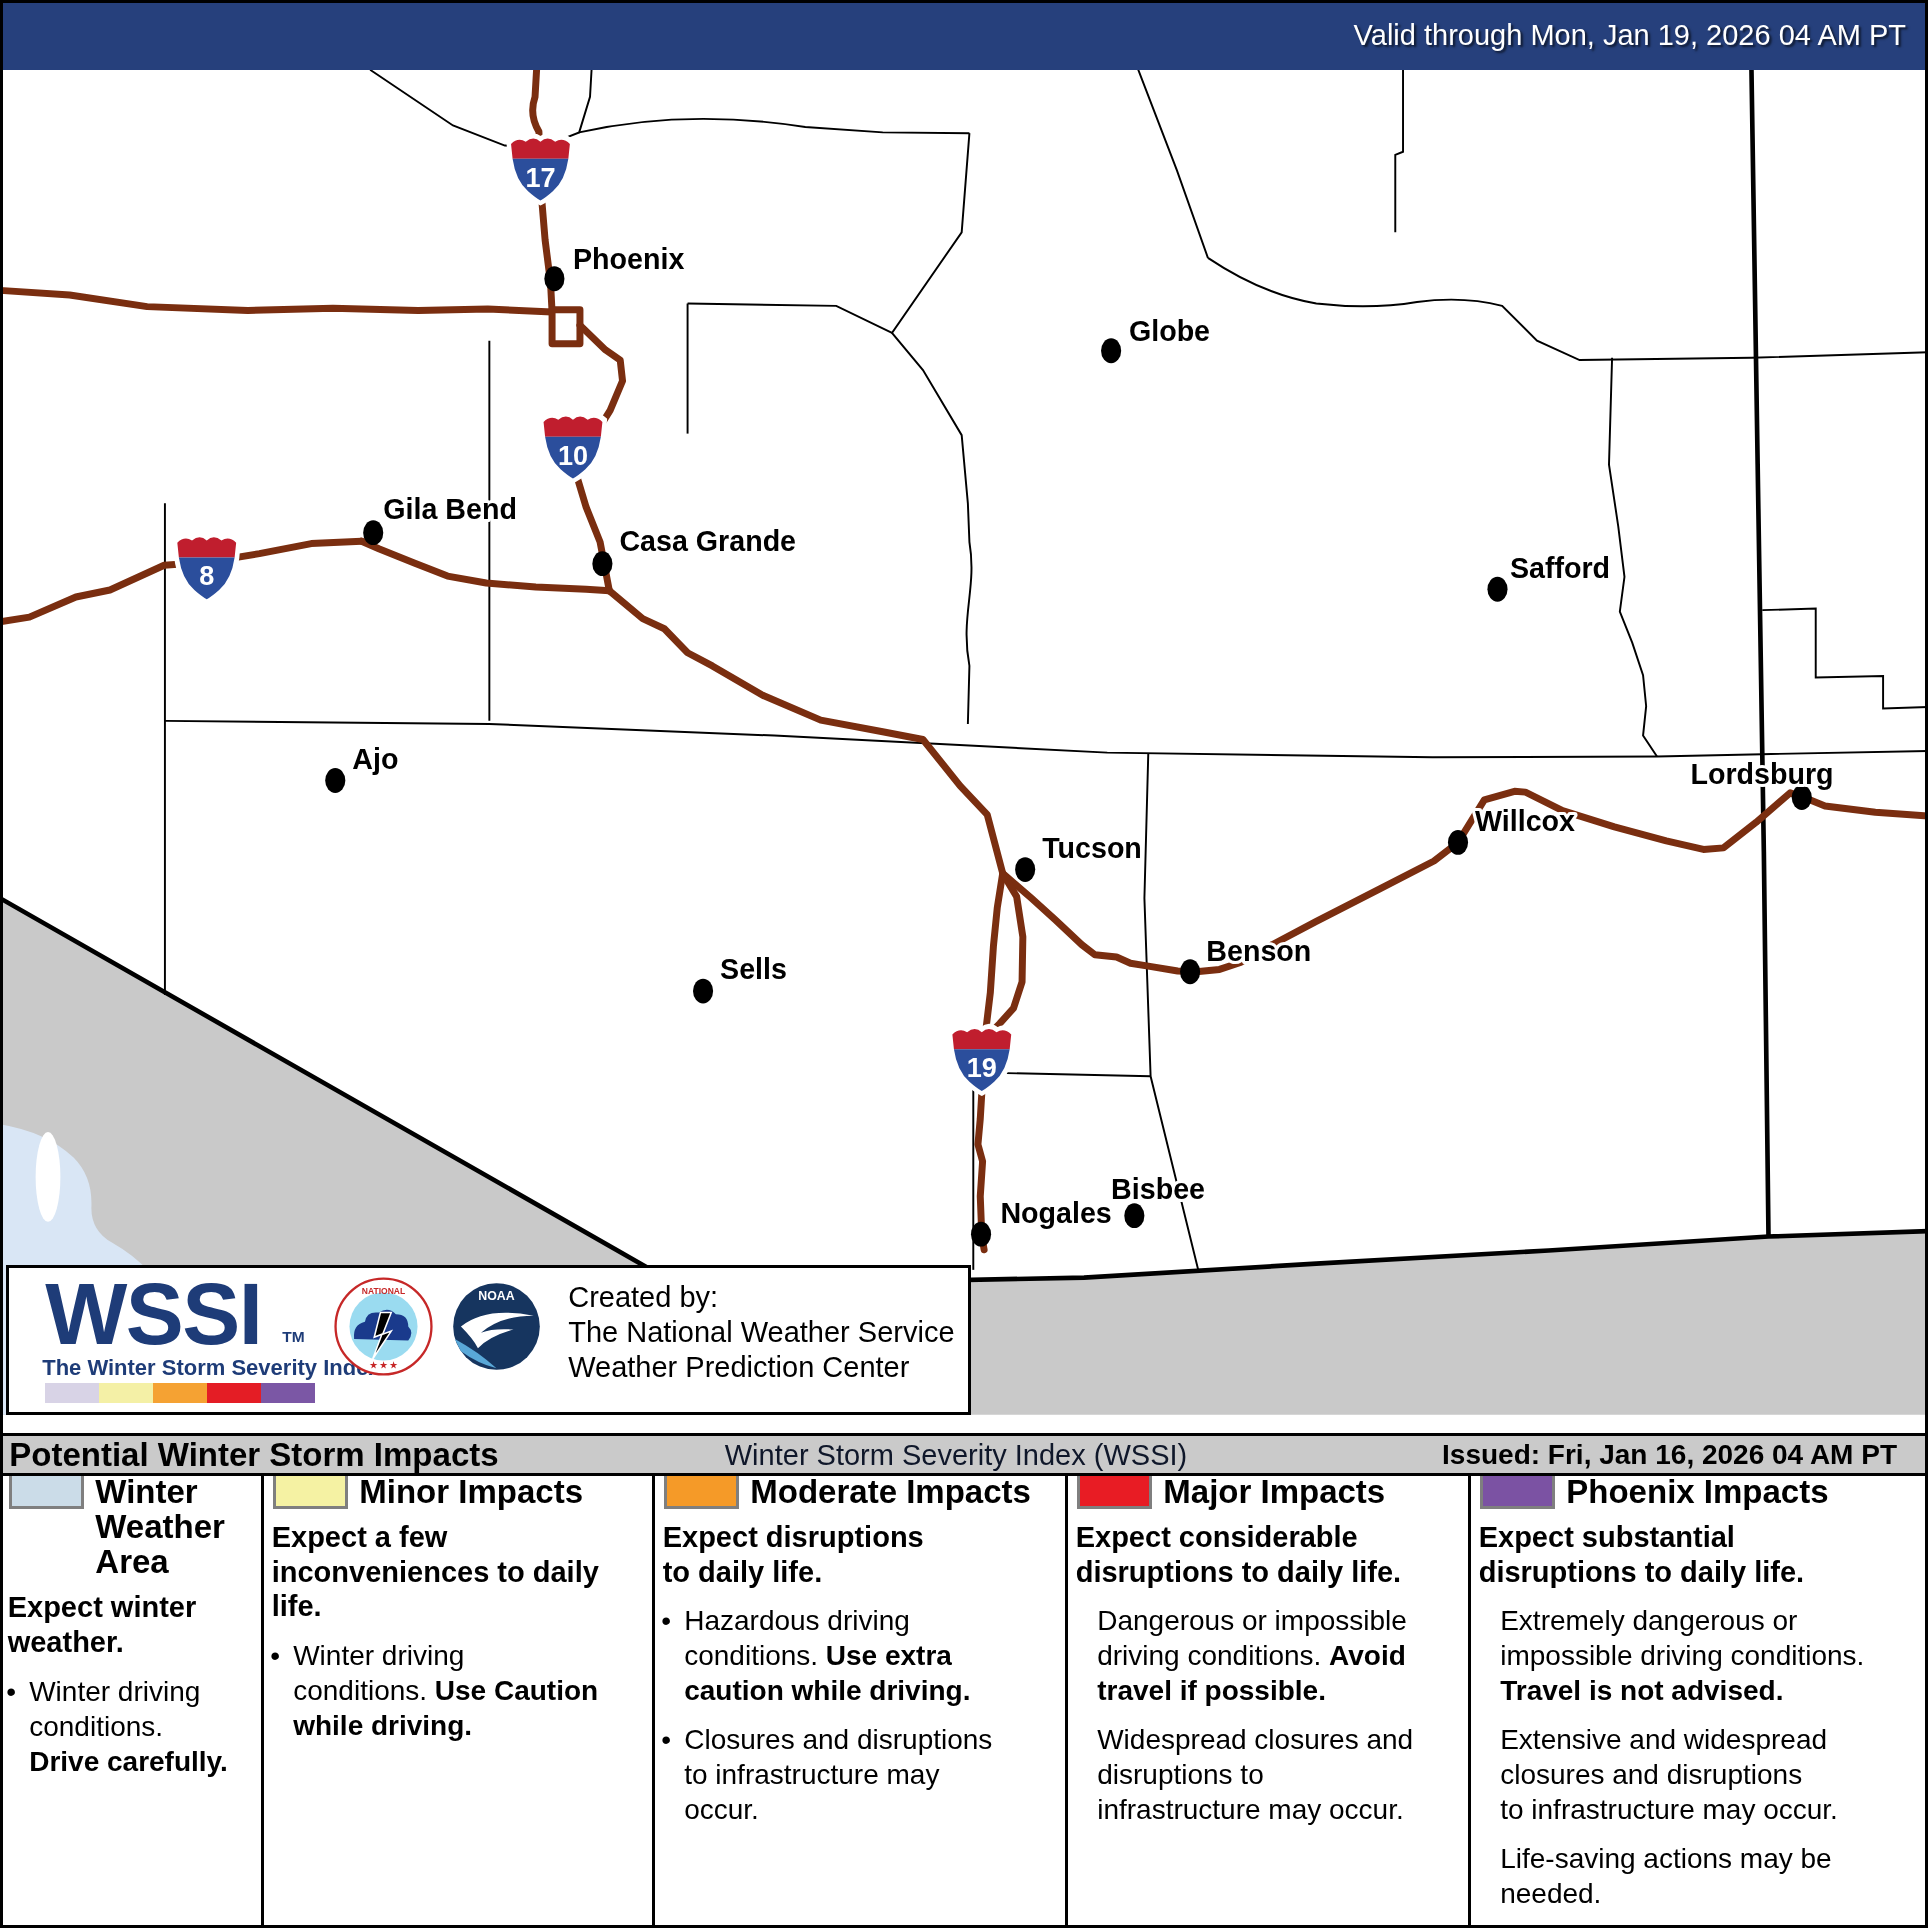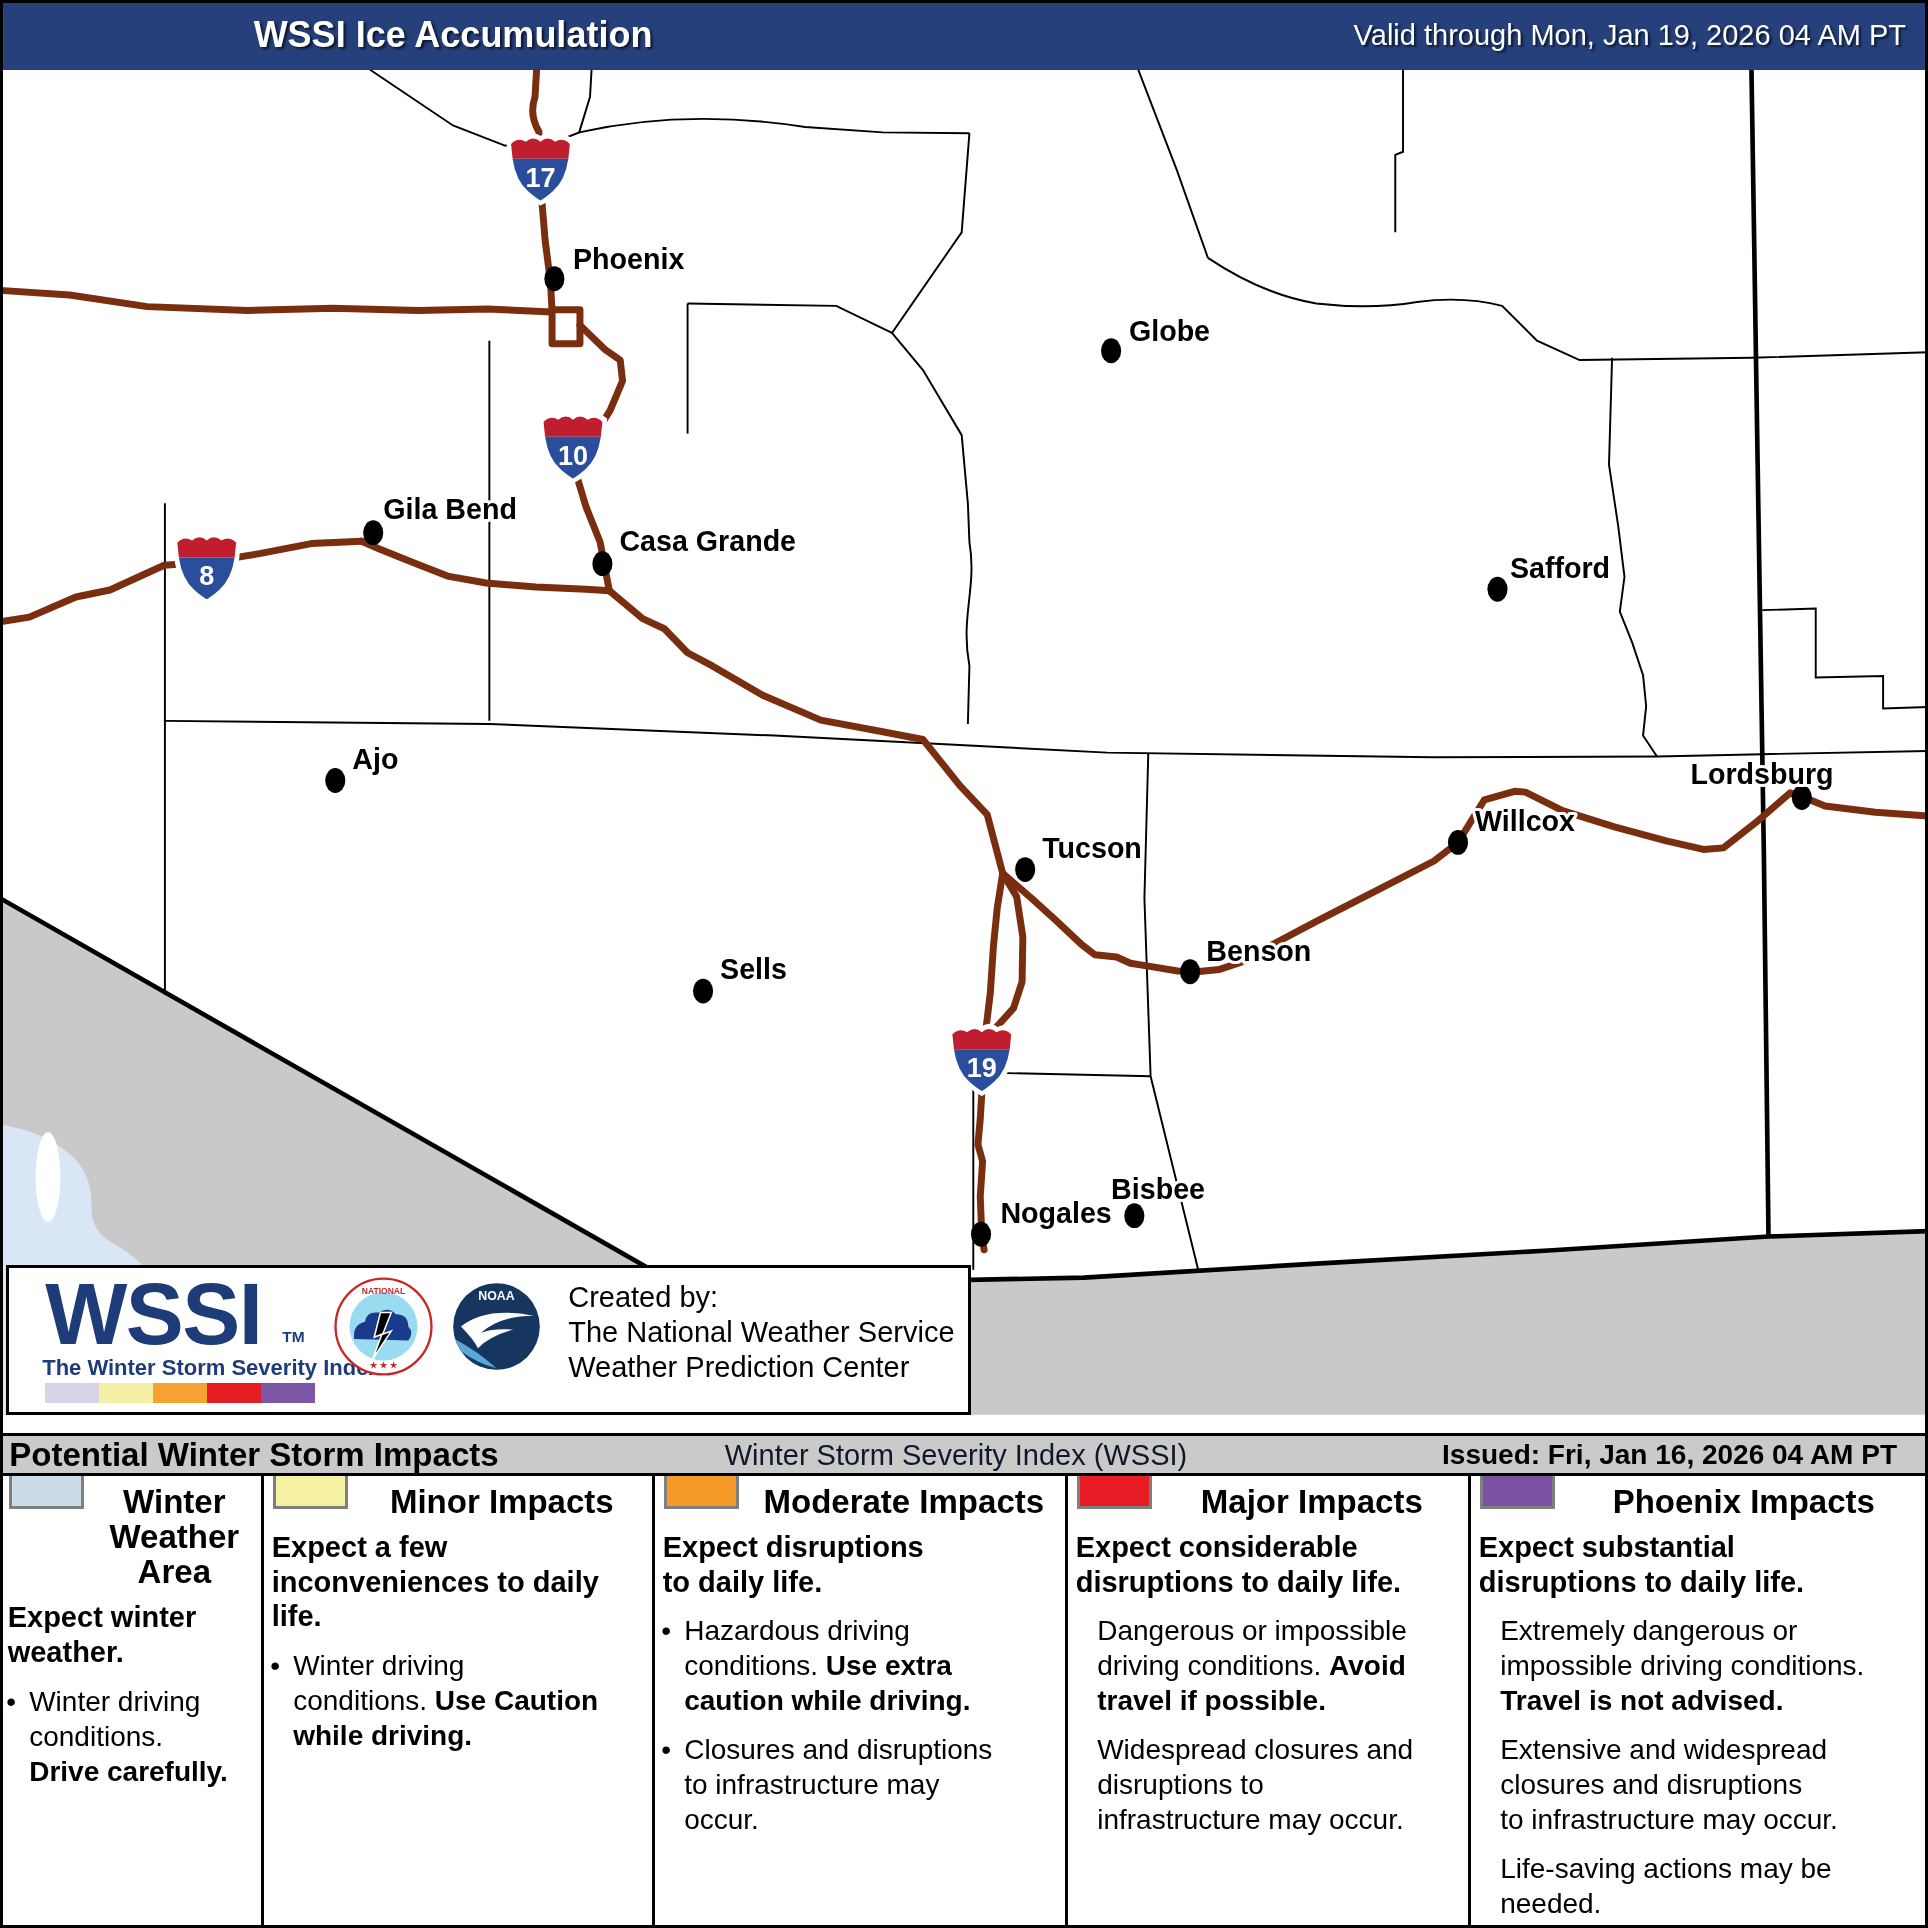--- a/index.html
+++ b/index.html
@@ -41,22 +41,22 @@
     font-size:29px;color:#0f172a;white-space:nowrap;}
   .tbar-right{position:absolute;right:31px;top:50%;transform:translateY(-50%);
     font-size:28px;font-weight:bold;color:#000;white-space:nowrap;}
   
   .legend{position:absolute;left:0;top:1457px;width:1928px;height:469px;display:grid;
     grid-template-columns:261px 391px 413px 403px 461px;z-index:21;background:#fff;}
   .lcol{box-sizing:border-box;overflow:hidden;}
   .lcol + .lcol{border-left:3.1px solid #000;}
   .lhead{display:flex;align-items:flex-start;gap:11px;padding:15.5px 7.7px 0 9.3px;}
   .swatch{width:75px;height:36px;border:3.9px solid #7F7F7F;box-sizing:border-box;flex:0 0 auto;}
-  .ltitle{flex:1;text-align:center;font-size:33px;font-weight:bold;line-height:1.07;
-    white-space:pre-line;margin-top:11px;}
+  .ltitle{flex:1;font-size:33px;font-weight:bold;line-height:1.07;
+    white-space:pre-line;margin-top:1px;}
   .lintro{padding:11px 7.7px 0 7.7px;font-size:29px;font-weight:bold;line-height:1.2;
     white-space:pre-wrap;}
   .litem{display:flex;padding:14px 6.2px 0 6.2px;font-size:28px;line-height:1.25;}
   .lbullet{flex:0 0 23px;font-size:28px;}
   .ltext{flex:1;white-space:pre-wrap;}
   .b{font-weight:bold;}
 </style>
 </head>
 <body>
 
@@ -155,21 +155,20 @@
         <ellipse cx="1537" cy="1255" rx="13" ry="16" fill="#000"></ellipse>
         <text class="city-label" x="1558" y="1241" text-anchor="start">Benson</text>
         <ellipse cx="1465" cy="1570" rx="13" ry="16" fill="#000"></ellipse>
         <text class="city-label" x="1435" y="1548" text-anchor="start">Bisbee</text>
         <ellipse cx="1267" cy="1594" rx="13" ry="16" fill="#000"></ellipse>
         <text class="city-label" x="1292" y="1580" text-anchor="start">Nogales</text>
       </g>
   </svg>
 
   <div class="header">
-    <span class="header-title">WSSI Ice Accumulation</span>
     <span class="header-valid">Valid through Mon, Jan 19, 2026 04 AM PT</span>
   </div>
 
   <div class="logo-box">
     <span class="wssi-word">WSSI</span>
     <span class="wssi-tm">TM</span>
     <span class="wssi-tag">The Winter Storm Severity Index</span>
     <span class="wssi-strip" id="wssi-strip">
         <span style="background: rgb(216, 211, 230);"></span>
         <span style="background: rgb(244, 240, 166);"></span>

